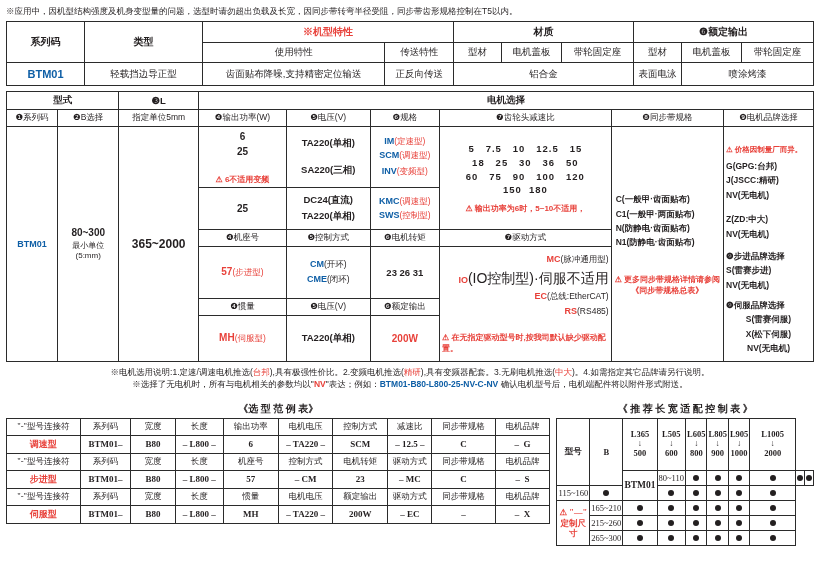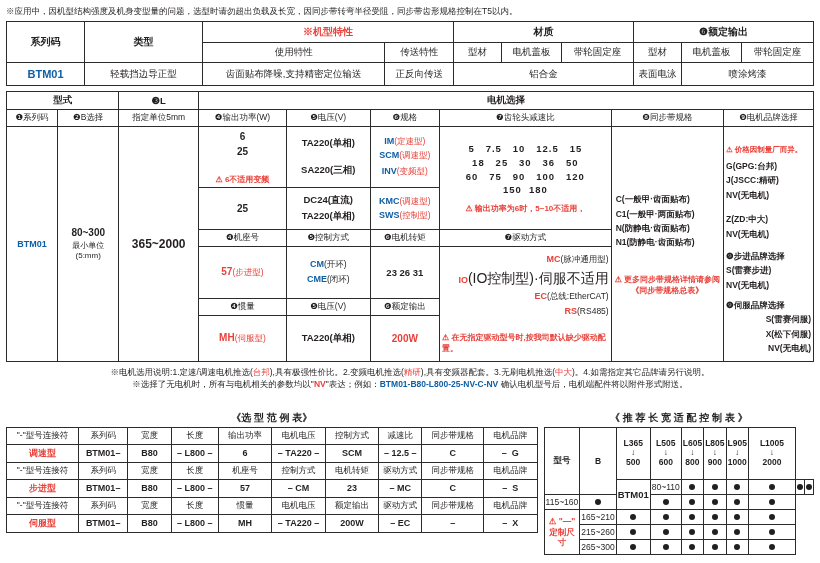--- a/index.html
+++ b/index.html
@@ -39,21 +39,21 @@
   .warn { color: #e8413a; font-weight: bold; }
   .cellpad { padding: 3px 3px; }
   .lh { line-height: 1.45; }
   .big { font-size: 11px; font-weight: bold; }
 
   
   .notes { margin-top: 4px; }
   .notes div { font-size: 8.5px; line-height: 1.45; text-align: center; }
 
   
-  .bottom-wrap { display: flex; gap: 6px; margin-top: 20px; }
+  .bottom-wrap { display: flex; gap: 6px; margin-top: 11px; font-family: Liberation Serif, serif; }
   .left-block { width: 545px; }
   .right-block { flex: 1; }
   .blk-title {
     text-align: center;
     font-weight: bold;
     font-size: 10px;
     margin-bottom: 2px;
   }
   .t3 td { padding: 2px 1px; font-size: 8.5px; }
   .t3 .rowlabel { color: #e8413a; font-weight: bold; font-size: 9px; }
@@ -184,21 +184,21 @@
         <div class="bold" style="font-size:8.5px;line-height:1.7;text-align:left;margin-top:10px">
           <span>Z(ZD:中大)</span><br>
           <span>NV(无电机)</span>
         </div>
         <div class="bold" style="font-size:8.5px;text-align:left;margin-top:10px">❾步进品牌选择</div>
         <div class="bold" style="font-size:8.5px;line-height:1.7;text-align:left">
           <span>S(雷赛步进)</span><br>
           <span>NV(无电机)</span>
         </div>
         <div class="bold" style="font-size:8.5px;text-align:left;margin-top:8px">❾伺服品牌选择</div>
-        <div class="bold" style="font-size:8.5px;line-height:1.7;text-align:right">
+        <div class="bold" style="font-size:8.5px;line-height:1.7;text-align:center">
           <span>S(雷赛伺服)</span><br>
           <span>X(松下伺服)</span><br>
           <span>NV(无电机)</span>
         </div>
       </td>
     </tr>
 
     <tr>
       <td class="cellpad" style="height:42px">
         <div class="bold" style="font-size:10px">25</div>

